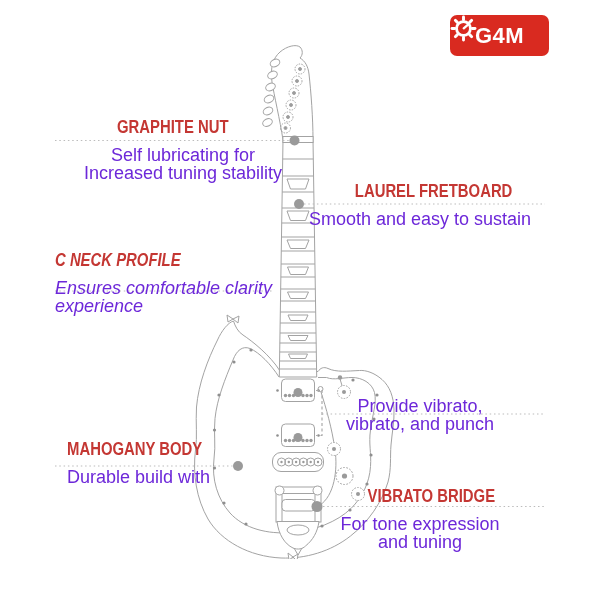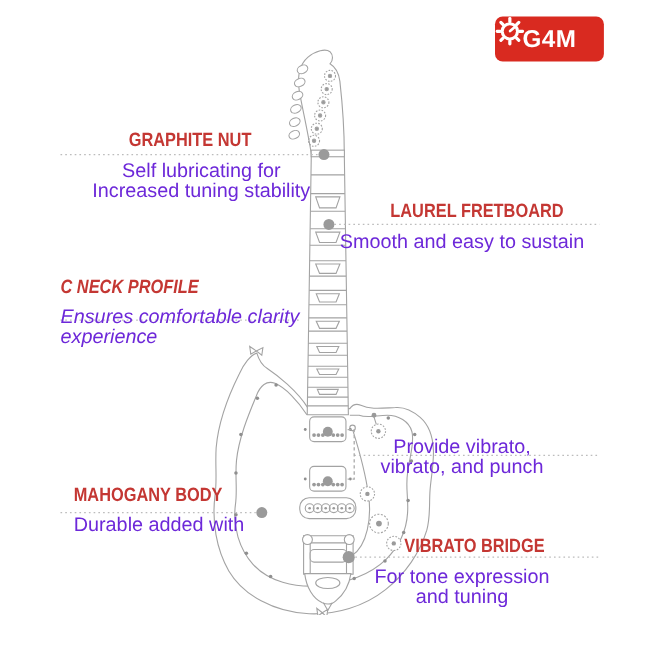--- a/index.html
+++ b/index.html
@@ -245,21 +245,21 @@
     <h2><span>C NECK PROFILE</span></h2>
     <p>
       <span>Ensures comfortable clarity</span>
       <span>experience</span>
     </p>
   </div>
 
   <div class="callout left" style="left:55px;top:441px;margin-left:12px;">
     <h2><span>MAHOGANY BODY</span></h2>
     <p>
-      <span>Durable added with</span>
+      <span>Durable build with</span>
     </p>
   </div>
 
   <div class="callout right" style="right:55px;top:183px;">
     <h2><span>LAUREL FRETBOARD</span></h2>
     <p>
       <span>Smooth and easy to sustain</span>
     </p>
   </div>
 

